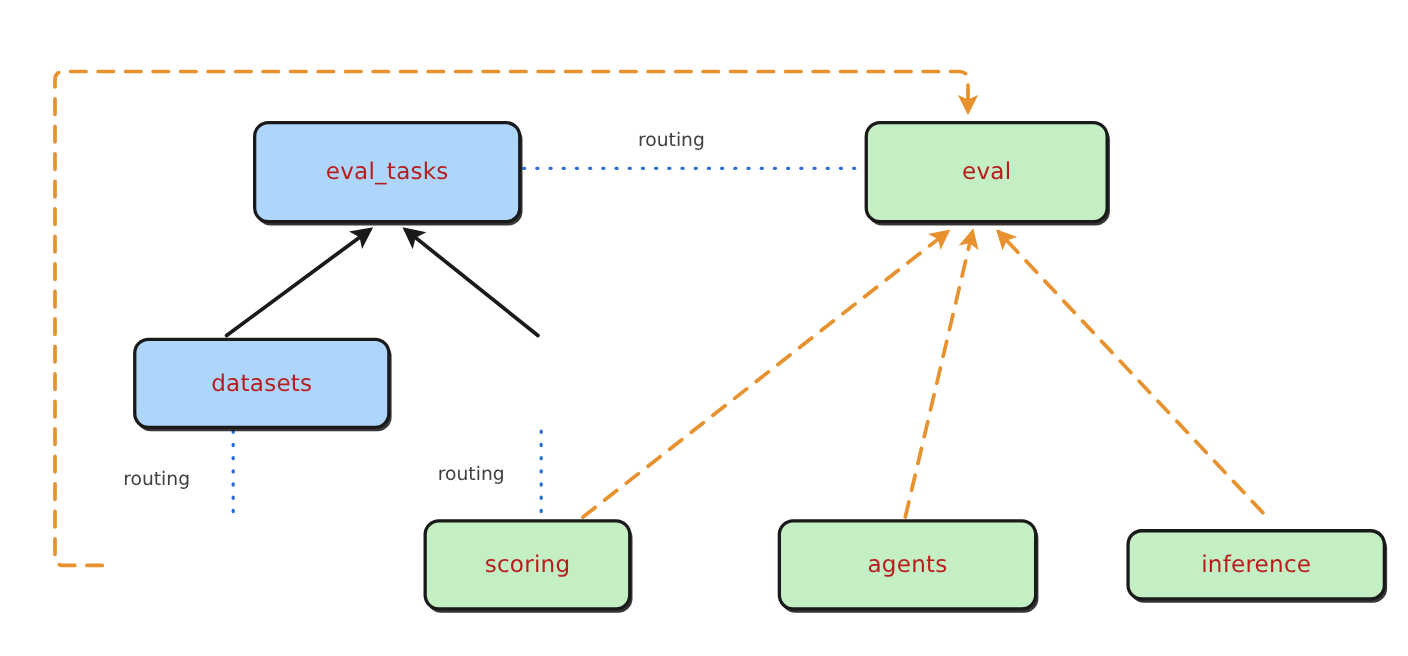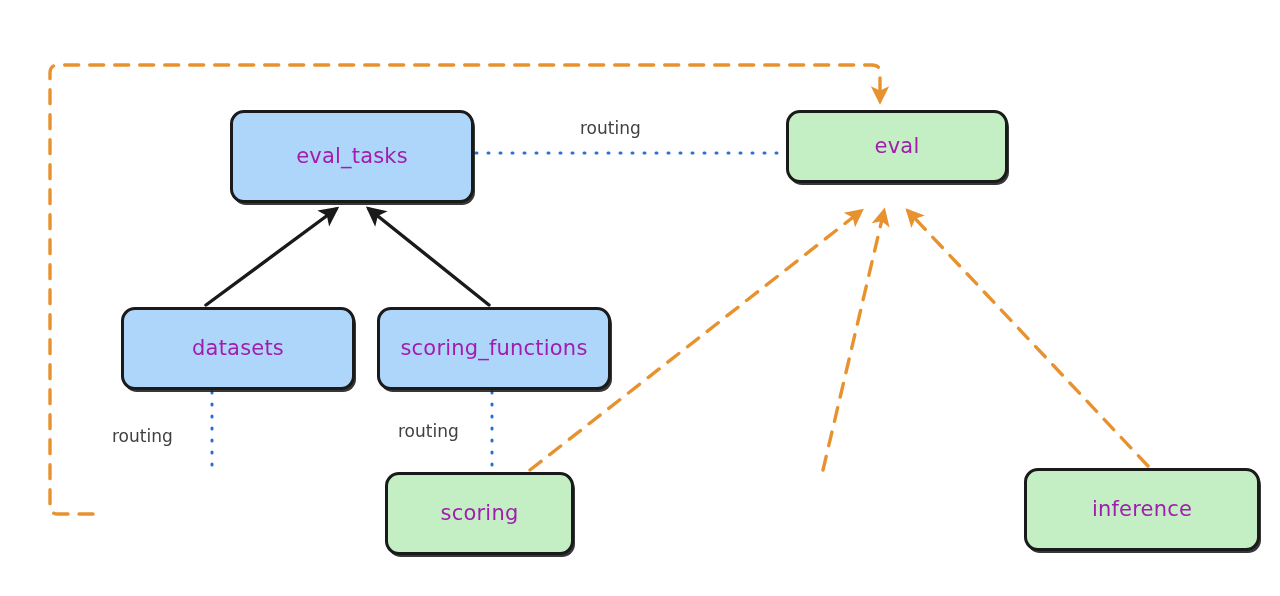--- a/index.html
+++ b/index.html
@@ -26,21 +26,21 @@
   .node {
     position: absolute;
     box-sizing: border-box;
     border: 3px solid #1a1a1a;
     border-radius: 14px;
     display: flex;
     align-items: center;
     justify-content: center;
     text-align: center;
     font-size: 21px;
-    color: #a21caf;
+    color: #b91c1c;
     letter-spacing: 0.2px;
     box-shadow: 2px 3px 0px -1px rgba(20,20,20,0.85);
   }
   .node.blue  { background: #aed6fa; }
   .node.green { background: #c4efc4; }
   .node-label {
     display: block;
     line-height: 1;
     white-space: nowrap;
   }
@@ -83,39 +83,39 @@
 
     <path d="M 823 470 L 884 211" fill="none" stroke="#e8922f" stroke-width="3.4" stroke-linecap="round" stroke-dasharray="14 11" marker-end="url(#arrow-orange)"></path>
 
     <path d="M 1148 466 L 908 211" fill="none" stroke="#e8922f" stroke-width="3.4" stroke-linecap="round" stroke-dasharray="14 11" marker-end="url(#arrow-orange)"></path>
   </svg>
 
   <div class="node blue" style="left:230px; top:110px; width:244px; height:93px;">
     <span class="node-label">eval_tasks</span>
   </div>
 
-  <div class="node green" style="left:786px; top:110px; width:222px; height:73px;">
+  <div class="node green" style="left:786px; top:110px; width:222px; height:93px;">
     <span class="node-label">eval</span>
   </div>
 
   <div class="node blue" style="left:97px; top:307px; width:234px; height:83px;margin-left:24px;">
     <span class="node-label">datasets</span>
   </div>
 
-  <div class="node blue" style="left:377px; top:307px; width:234px; height:83px;">
-    <span class="node-label">scoring_functions</span>
-  </div>
 
 
   <div class="node green" style="left:385px; top:472px; width:189px; height:83px;">
     <span class="node-label">scoring</span>
   </div>
 
+  <div class="node green" style="left:707px; top:472px; width:236px; height:83px;">
+    <span class="node-label">agents</span>
+  </div>
 
-  <div class="node green" style="left:1024px; top:468px; width:236px; height:83px;">
+  <div class="node green" style="left:1024px; top:481px; width:236px; height:65px;">
     <span class="node-label">inference</span>
   </div>
 
   <span class="edge-label" style="left:580px; top:120px;">routing</span>
   <span class="edge-label" style="left:112px; top:428px;">routing</span>
   <span class="edge-label" style="left:398px; top:423px;">routing</span>
 
 </div>
 
 </body></html>

